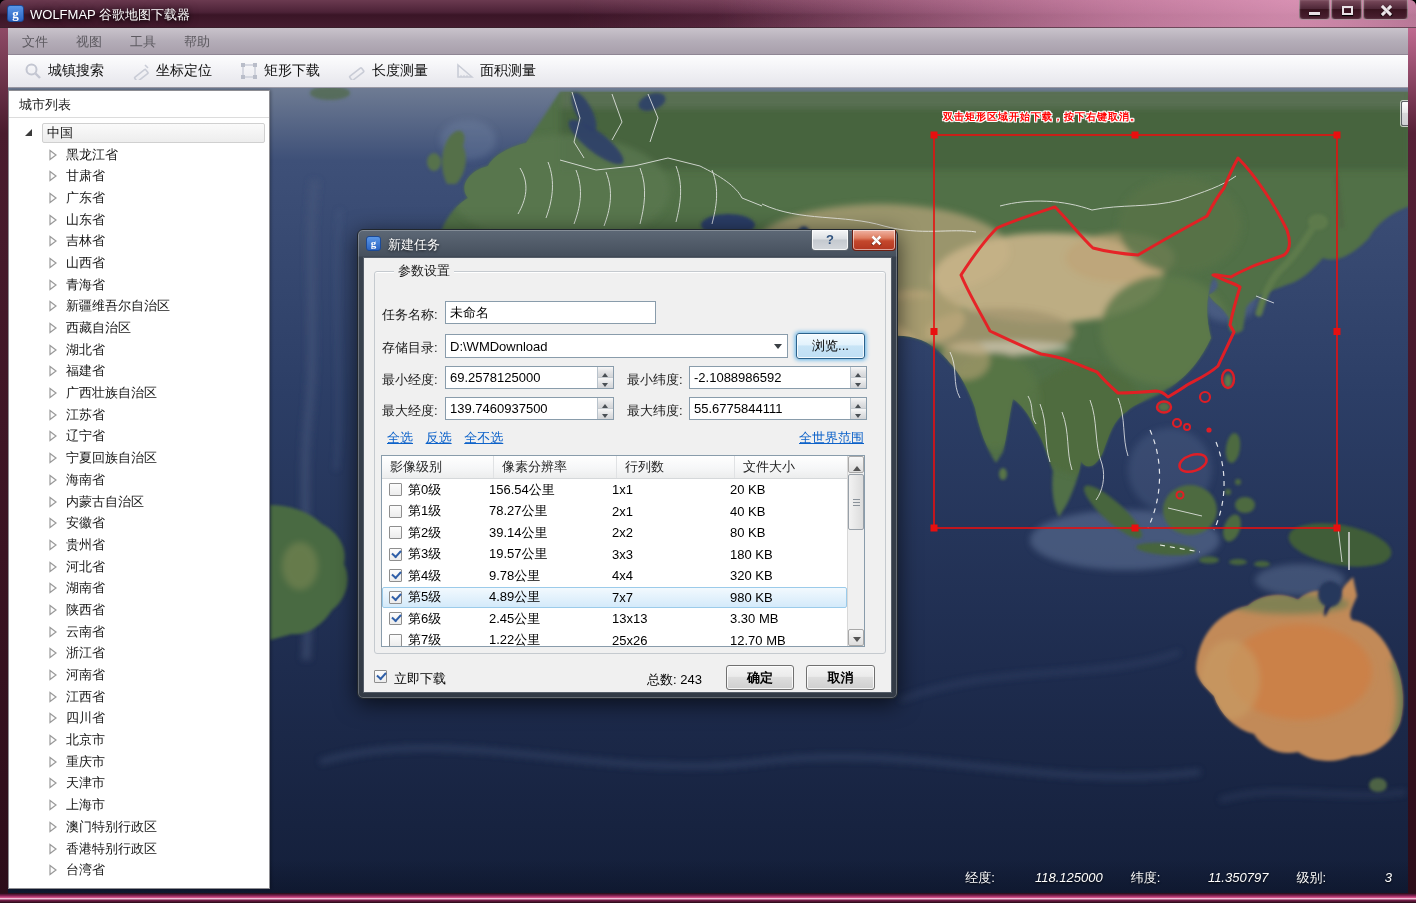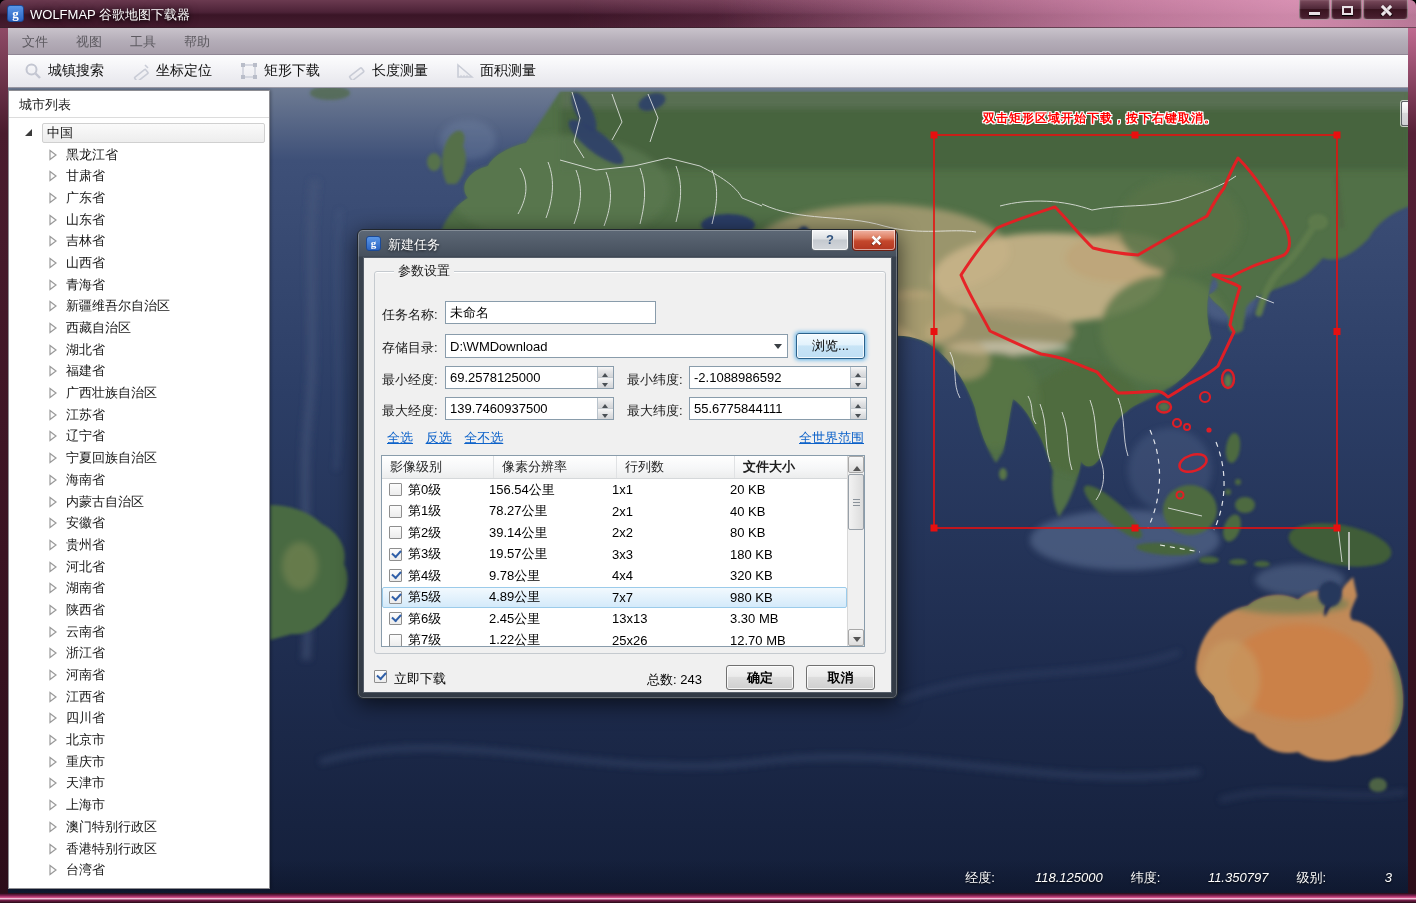--- a/index.html
+++ b/index.html
@@ -47,23 +47,23 @@
   .border-left,.border-right { position:absolute; top:28px; bottom:0; width:8px;
     background:linear-gradient(#8e4a66,#4a1c2e 12%,#3a1322 60%,#2c0d19); }
   .border-left { left:0; } .border-right { right:0;
     background:linear-gradient(#c06a90,#562036 12%,#3a1322 60%,#2c0d19); }
   .border-bottom { position:absolute; left:0; right:0; bottom:0; height:10px;
     background:linear-gradient(#1e0a12 0%,#7e2050 25%,#cf4f87 45%,#f2bcd6 55%,#6e1c44 75%,#240a15 100%); }
 
   
   .map-area { position:absolute; left:8px; top:88px; width:1400px; height:805px; background:#1d2c4e; }
   .map-area svg.world { position:absolute; inset:0; width:100%; height:100%; }
-  .map-hint { position:absolute; left:935px; top:22px; color:#f00; font-size:12px; font-weight:bold;
+  .map-hint { position:absolute; left:935px; top:22px; color:#f00; font-size:10px; font-weight:bold;
     text-shadow:-1px 0 0 #fff,1px 0 0 #fff,0 -1px 0 #fff,0 1px 0 #fff,-1px -1px 0 #fff,1px 1px 0 #fff,-1px 1px 0 #fff,1px -1px 0 #fff;
-    letter-spacing:1px;margin-left:40px; }
+    letter-spacing:1px; }
   .dlmgr-btn { position:absolute; left:1393px; top:13px; width:74px; height:25px;
     background:linear-gradient(#fefefe,#e9e9ea 45%,#d7d8da 50%,#cfd0d3);
     border:1px solid #5c6165; border-radius:2px; box-shadow:0 0 0 1px rgba(255,255,255,.7);
     font-size:13px; color:#000; text-align:center; line-height:23px; }
   .map-status { position:absolute; right:16px; bottom:6px; color:#fff; font-size:13px;
     display:flex; align-items:baseline; text-shadow:0 1px 2px rgba(0,0,0,.8); }
   .map-status .lbl { margin-left:28px; }
   .map-status .val { display:inline-block; text-align:right;font-style:italic; }
   .map-status .v-lon,.map-status .v-lat { width:108px; }
   .map-status .v-lvl { width:66px; }
@@ -129,21 +129,21 @@
 
   .links-row { position:absolute; left:23px; top:171px; right:27px; font-size:13px; }
   .lnk { color:#0d62c9; text-decoration:underline; margin-right:9px; }
   .lnk-right { position:absolute; right:0; margin:0; }
 
   .list { position:absolute; left:17px; top:197px; width:484px; height:192px; background:#fff;
     border:1px solid #899cab; overflow:hidden; }
   .list-header { position:absolute; left:0; top:0; right:0; height:23px; display:flex;
     background:linear-gradient(#ffffff,#f5f6f7 60%,#eceded); border-bottom:1px solid #d5d8da; }
   .hcell { font-size:13px; color:#1f1f1f; line-height:22px; padding-left:8px; border-right:1px solid #e0e2e4; }
-  .hc1{width:112px;} .hc2{width:123px;} .hc3{width:118px;} .hc4{flex:1; border-right:none;font-weight:bold;}
+  .hc1{width:112px;} .hc2{width:123px;} .hc3{width:118px;} .hc4{flex:1; border-right:none;}
   .list-rows { position:absolute; left:0; top:23px; right:17px; bottom:0; }
   .lrow { height:21.5px; display:flex; align-items:center; font-size:13px; color:#000; border:1px solid transparent; }
   .lrow.sel { background:linear-gradient(#f2f9fe,#d4eafa); border:1px solid #9bcbea; border-radius:2px; }
   .lc-level { width:106px; display:flex; align-items:center; padding-left:6px; }
   .lc-res { width:123px; } .lc-grid { width:118px; } .lc-size { flex:1; }
   .cb { width:13px; height:13px; background:linear-gradient(#fcfcfc,#ececec); border:1px solid #8e8e8e; border-radius:1px;
     margin-right:6px; position:relative; flex:none; }
   .cb.on:after { content:""; position:absolute; left:2px; top:1px; width:7px; height:4px;
     border-left:2px solid #2f5fa8; border-bottom:2px solid #2f5fa8; transform:rotate(-48deg); }
   .vscroll { position:absolute; right:0; top:0; width:17px; bottom:0; background:#f0f0f0; border-left:1px solid #d8d8d8; }

